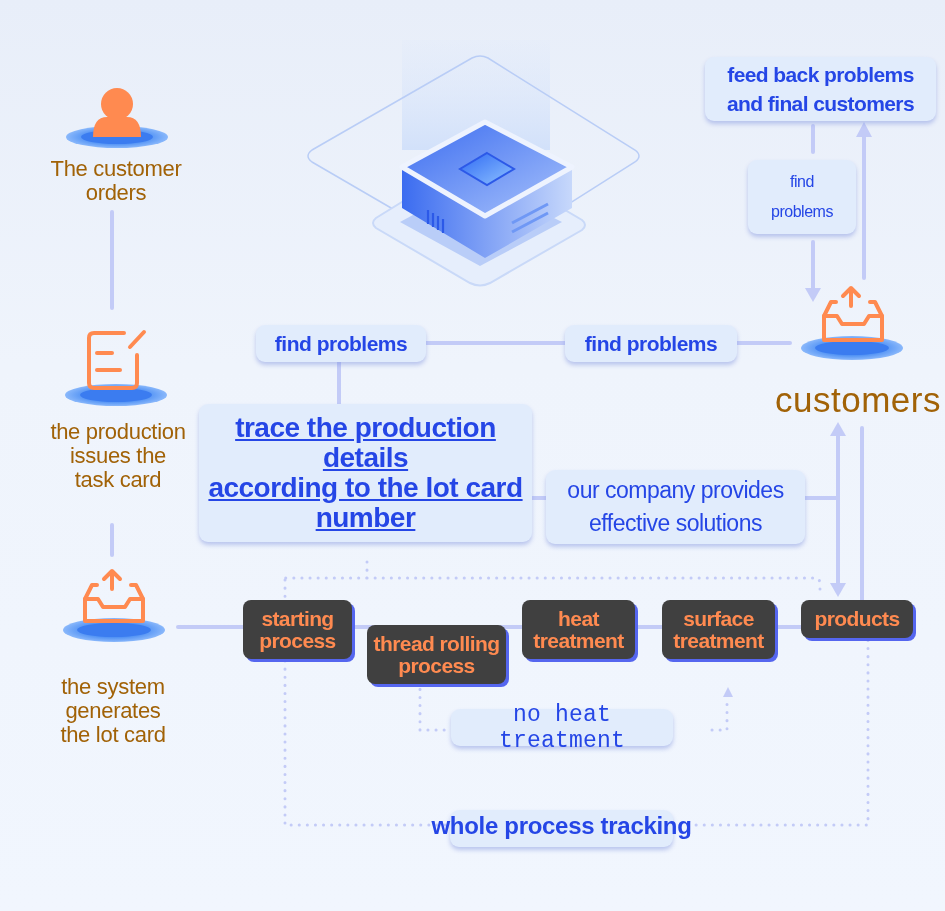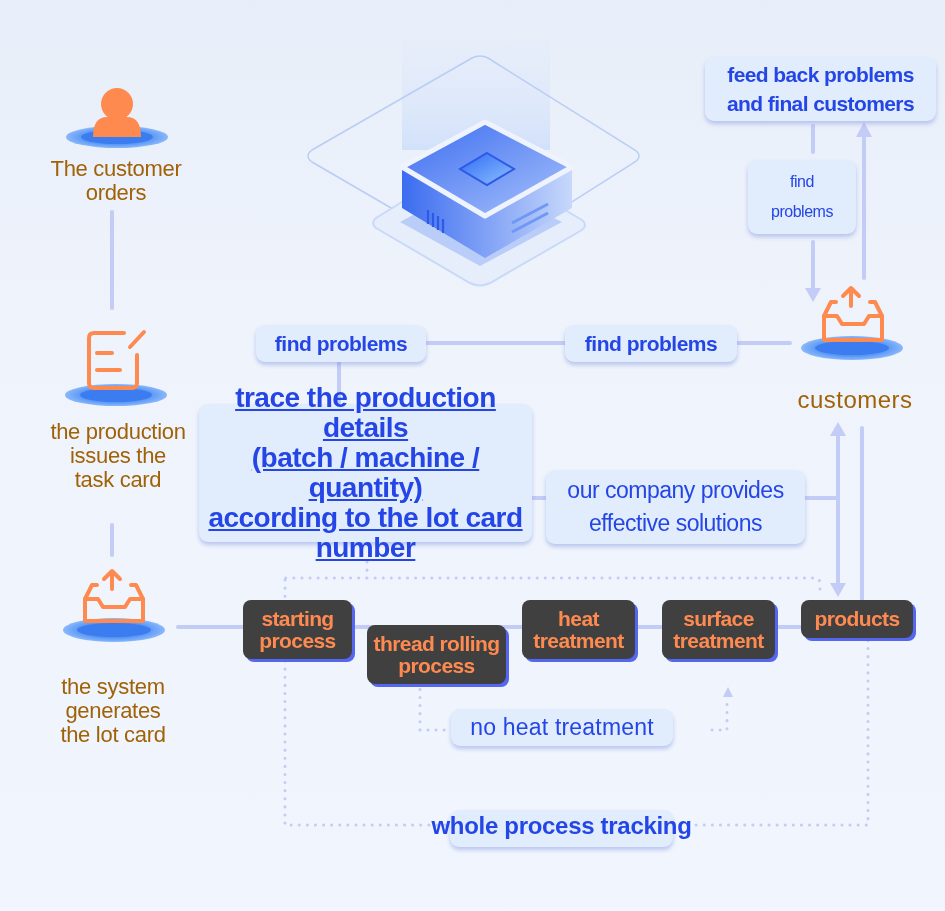--- a/index.html
+++ b/index.html
@@ -207,28 +207,27 @@
     </defs>
     <ellipse cx="54" cy="68" rx="51" ry="12" fill="url(#ped4)"></ellipse>
     <ellipse cx="54" cy="68" rx="37" ry="7" fill="#3b7cf0"></ellipse>
     <g stroke="#ff8a50" stroke-width="4" fill="none" stroke-linecap="round" stroke-linejoin="round">
       <path d="M53,8 L53,26 M45,16 L53,8 L61,16"></path>
       <path d="M38,22 L33,22 L26,36 L26,60 L84,60 L84,36 L77,22 L72,22"></path>
       <path d="M26,36 L39,36 L44,44 L66,44 L71,36 L84,36"></path>
     </g>
   </svg>
 </div>
-<div class="label-plain" style="left:775px; top:385px; width:160px; font-size:24px; line-height:30px; letter-spacing:0.5px;">customers</div>
+<div class="label-plain" style="left:775px; top:385px; width:160px; font-size:35px; line-height:30px; letter-spacing:0.5px;">customers</div>
 
 <div class="box-light bold" style="left:256px; top:325px; width:170px; height:37px; font-size:21px; letter-spacing:-0.5px;">find problems</div>
 <div class="box-light bold" style="left:565px; top:325px; width:172px; height:37px; font-size:21px; letter-spacing:-0.5px;">find problems</div>
 
 <div class="box-light bold" style="left:199px; top:404px; width:333px; height:138px; font-size:28px; line-height:30px; letter-spacing:-0.5px; flex-direction:column;text-decoration:underline;">
   <div>trace the production details</div>
-  <div>(batch / machine / quantity)</div>
   <div>according to the lot card</div>
   <div>number</div>
 </div>
 
 <div class="box-light" style="left:546px; top:470px; width:259px; height:74px; font-size:23px; line-height:33px; letter-spacing:-0.5px; flex-direction:column;">
   <div>our company provides</div>
   <div>effective solutions</div>
 </div>
 
 <div class="box-process" style="left:243px; top:600px; width:109px; height:59px; flex-direction:column;">
@@ -244,17 +243,17 @@
   <div>treatment</div>
 </div>
 <div class="box-process" style="left:662px; top:600px; width:113px; height:59px; flex-direction:column;">
   <div>surface</div>
   <div>treatment</div>
 </div>
 <div class="box-process" style="left:801px; top:600px; width:112px; height:38px;">
   <div>products</div>
 </div>
 
-<div class="box-light" style="left:451px; top:709px; width:222px; height:37px; font-size:23px; letter-spacing:0.2px;">no heat treatment</div>
+<div class="box-light" style="left:451px; top:709px; width:222px; height:37px; font-size:23px; letter-spacing:0.2px;font-family:Liberation Mono, monospace;">no heat treatment</div>
 
 <div class="box-light bold" style="left:450px; top:810px; width:223px; height:37px; overflow:visible; background:#e1ecfc;">
   <span style="position:absolute; left:-20px; right:-20px; top:2px; text-align:center; font-size:24px; letter-spacing:-0.3px; white-space:nowrap;">whole process tracking</span>
 </div>
 
 </body></html>

